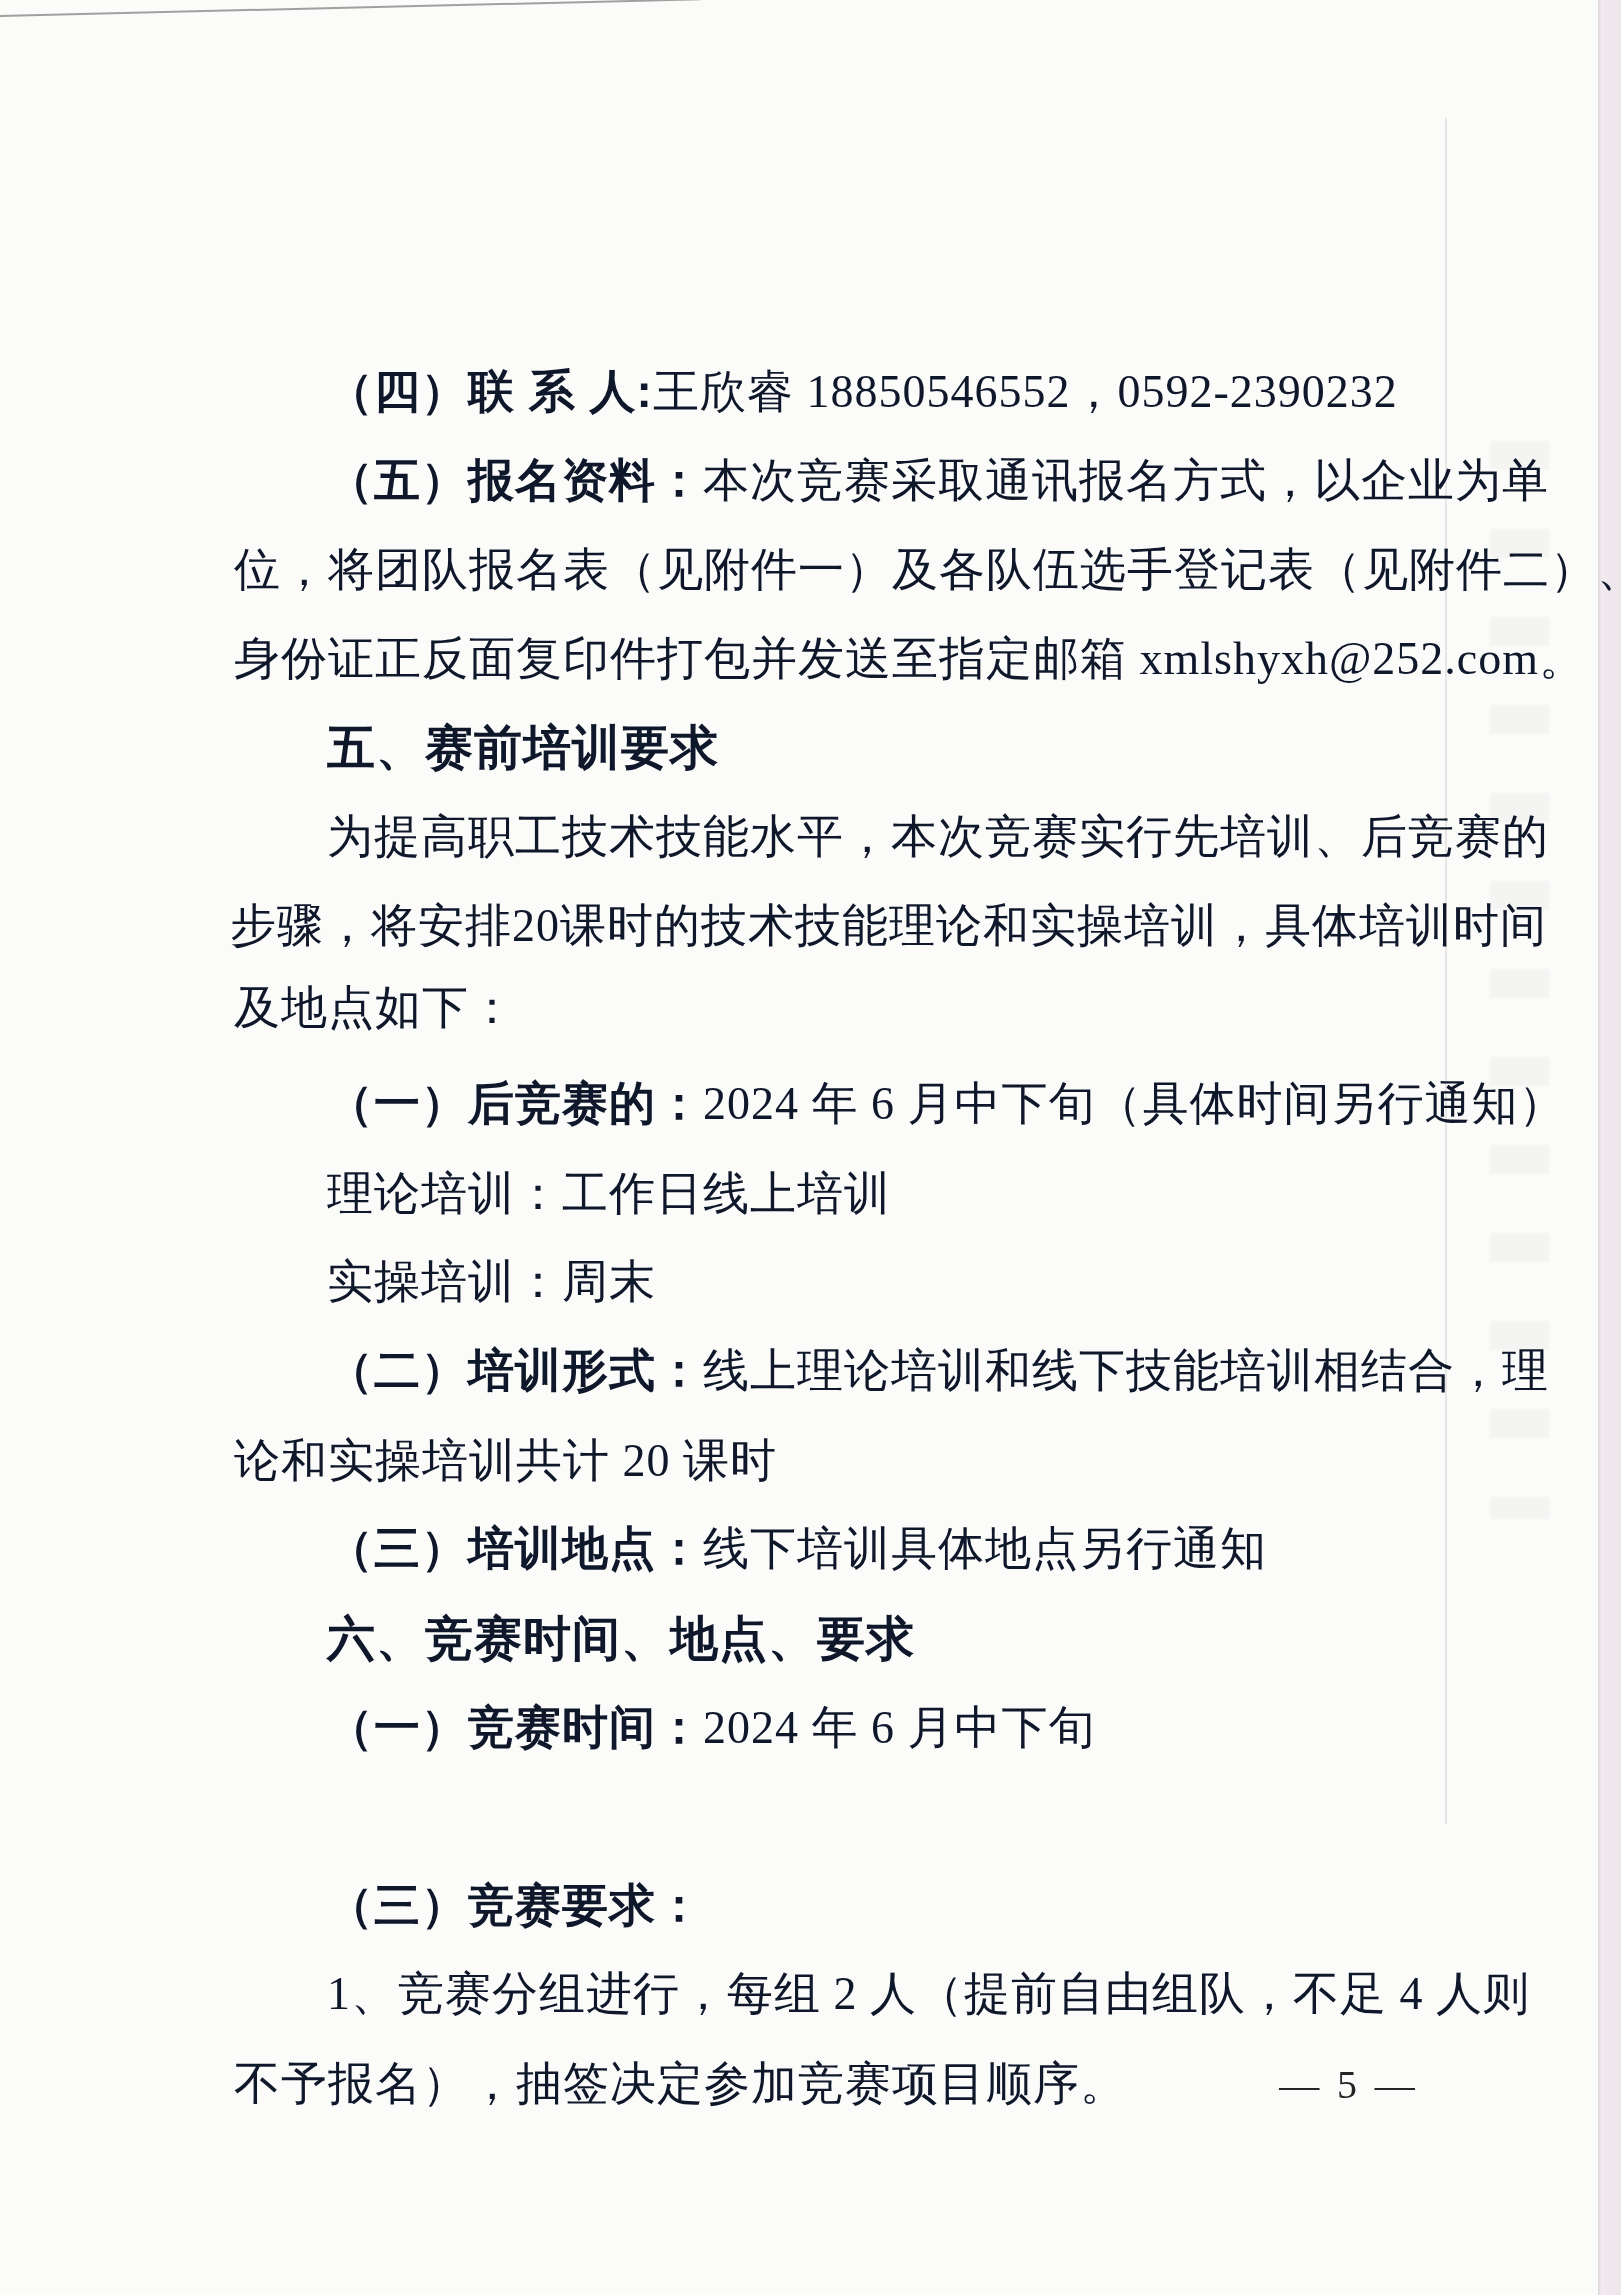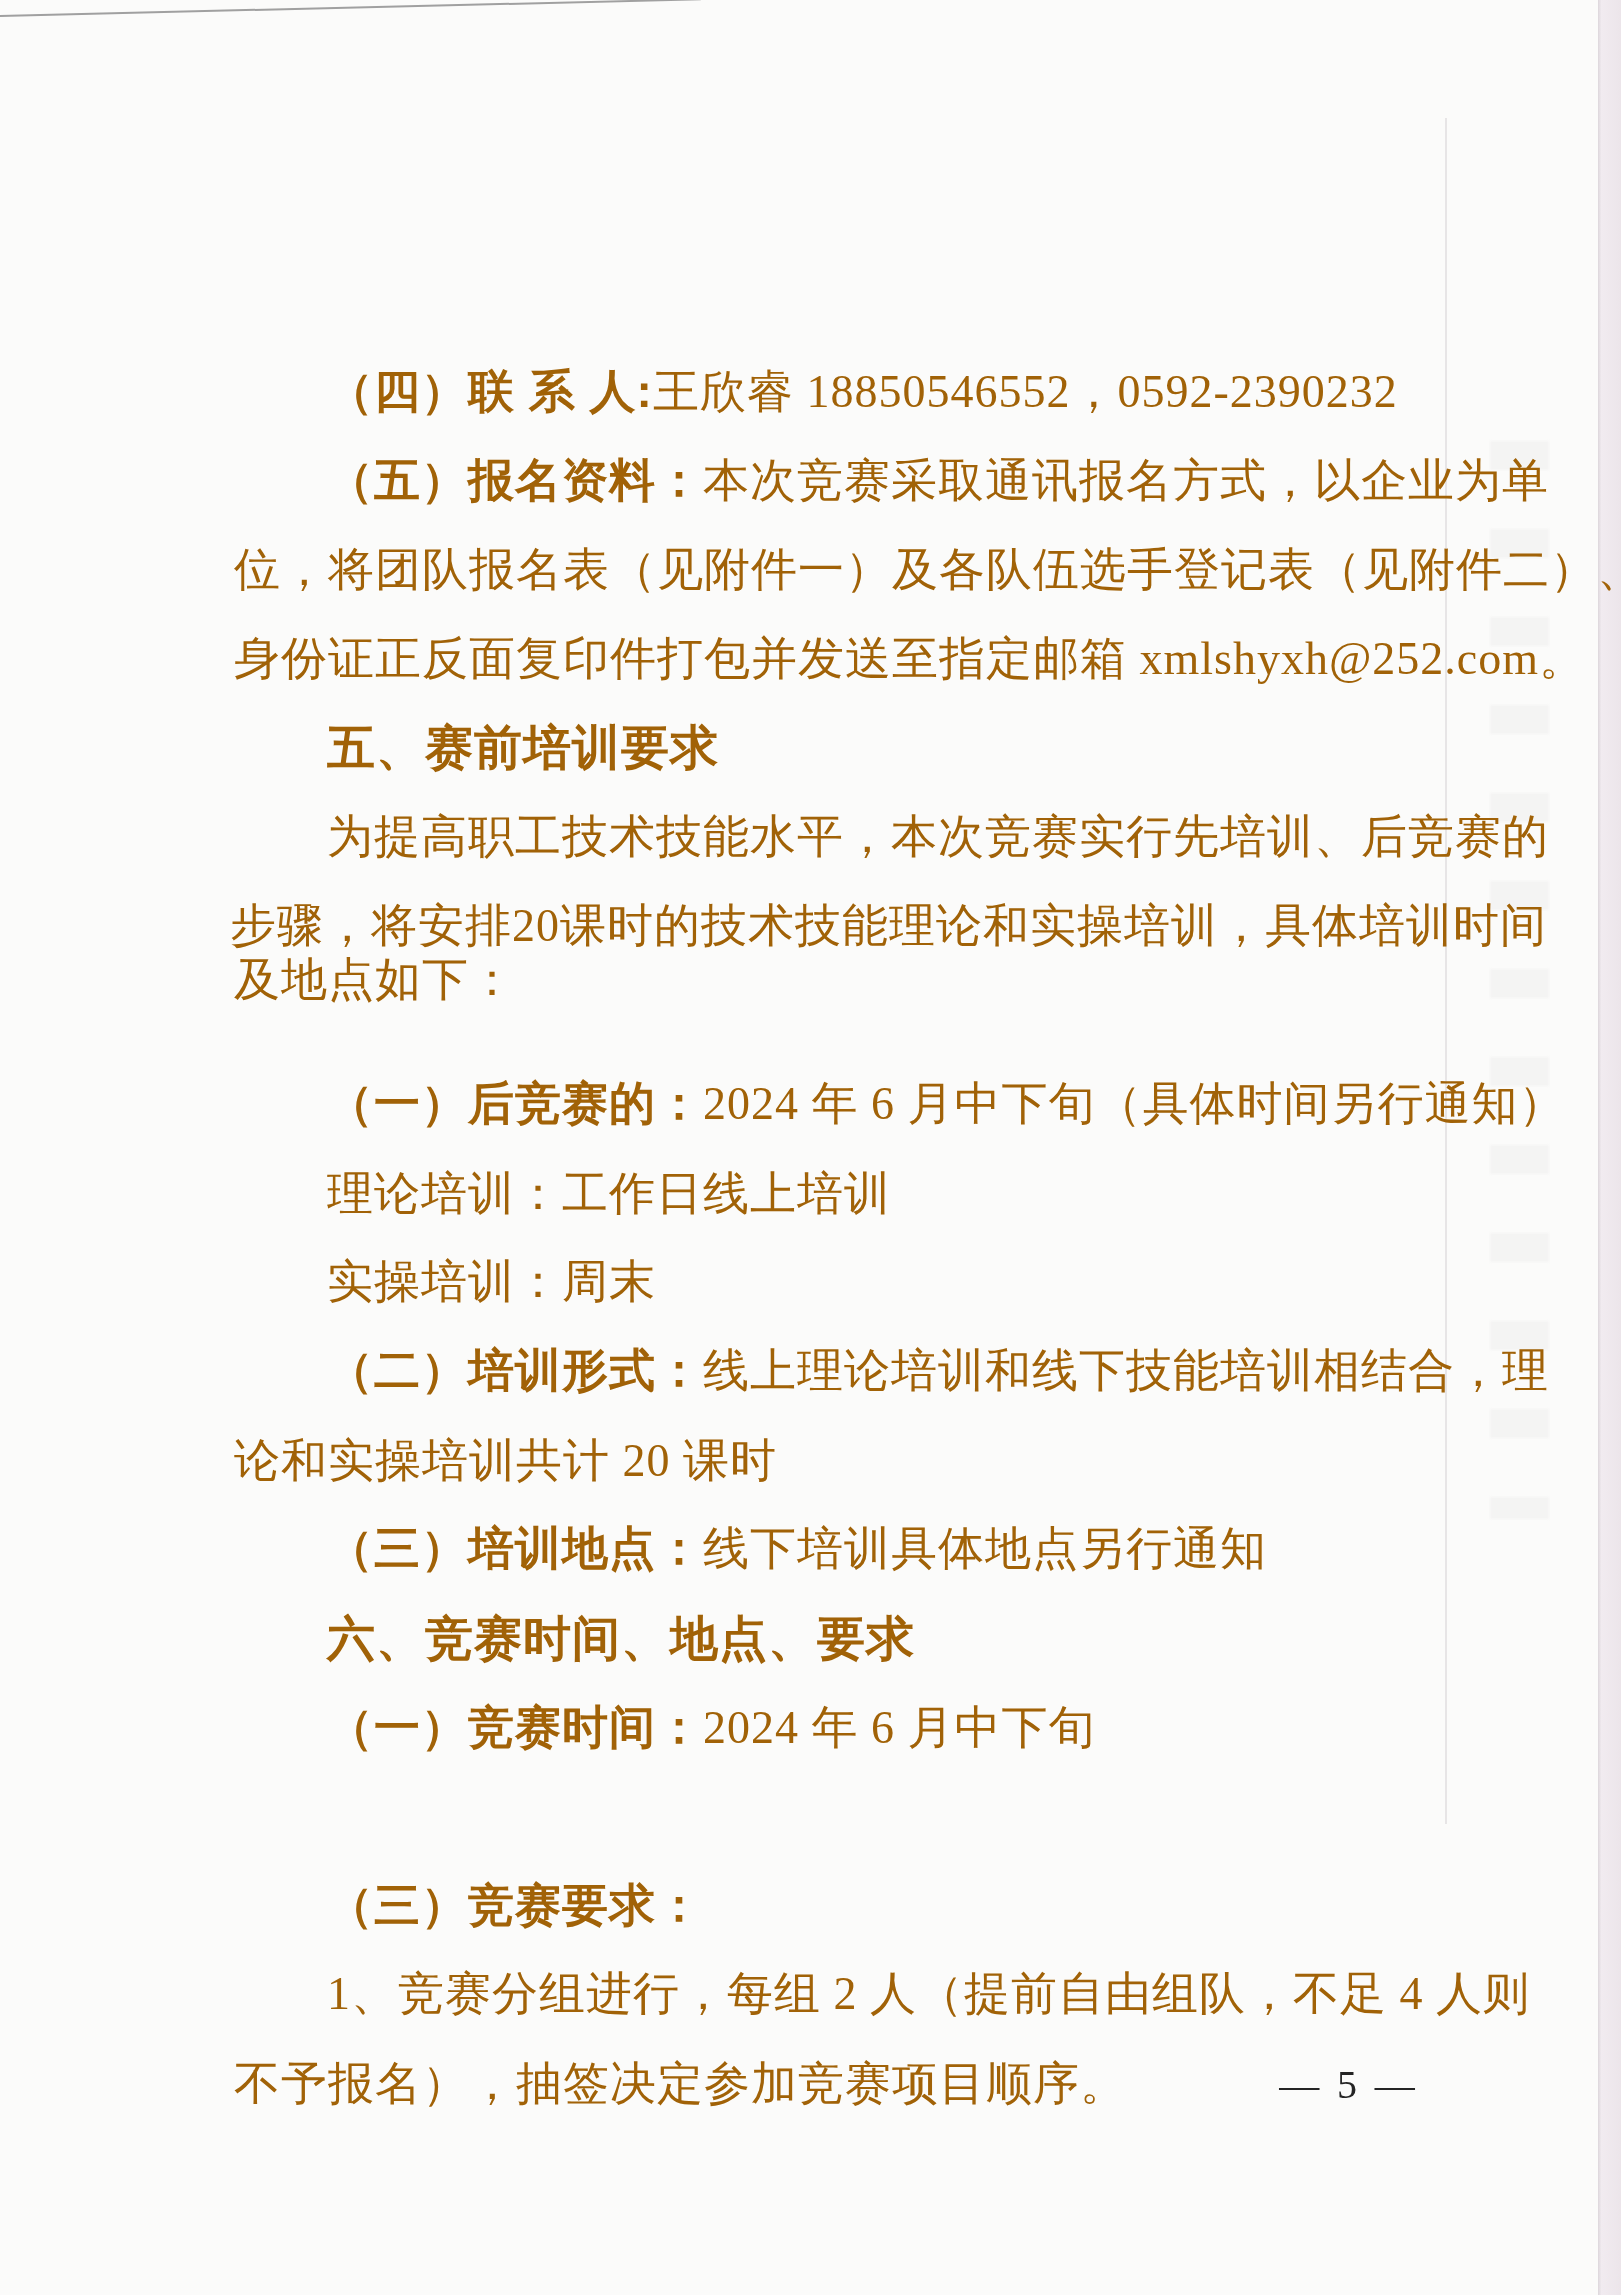--- a/index.html
+++ b/index.html
@@ -40,21 +40,21 @@
     width: 59px; height: 1078px;
     background: repeating-linear-gradient(to bottom, rgba(190,186,190,0.10) 0 29px, rgba(251,251,250,0) 29px 88px);
     filter: blur(1px);
   }
   .line {
     position: absolute;
     white-space: pre;
     font-size: 46px;
     line-height: 65px;
     letter-spacing: 1px;
-    color: #a16207;
+    color: #0f172a;
   }
   .line > span { vertical-align: top; }
   .line .label {
     font-family: "Liberation Sans", sans-serif;
     font-weight: 700;
   }
   .line .heading {
     font-family: Liberation Serif, serif;
     font-weight: 700;
     font-size: 48px;
@@ -100,21 +100,21 @@
   </div>
 
   <div class="line" style="top:739px;left:277px">
     <span class="text">为提高职工技术技能水平，本次竞赛实行先培训、后竞赛的</span>
   </div>
 
   <div class="line" style="top:828px;left:180px">
     <span class="text">步骤，将安排20课时的技术技能理论和实操培训，具体培训时间</span>
   </div>
 
-  <div class="line" style="top:882px;left:184px">
+  <div class="line" style="top:910px;left:184px">
     <span class="text">及地点如下：</span>
   </div>
 
   <div class="line" style="top:1006px;left:277px">
     <span class="label">（一）后竞赛的：</span><span class="text">2024 年 6 月中下旬（具体时间另行通知）</span>
   </div>
 
   <div class="line" style="top:1096px;left:277px">
     <span class="text">理论培训：工作日线上培训</span>
   </div>

